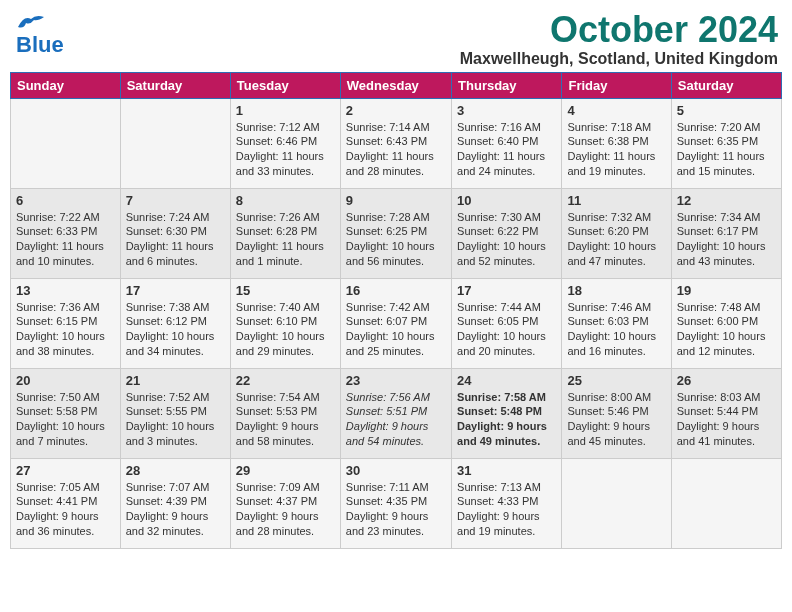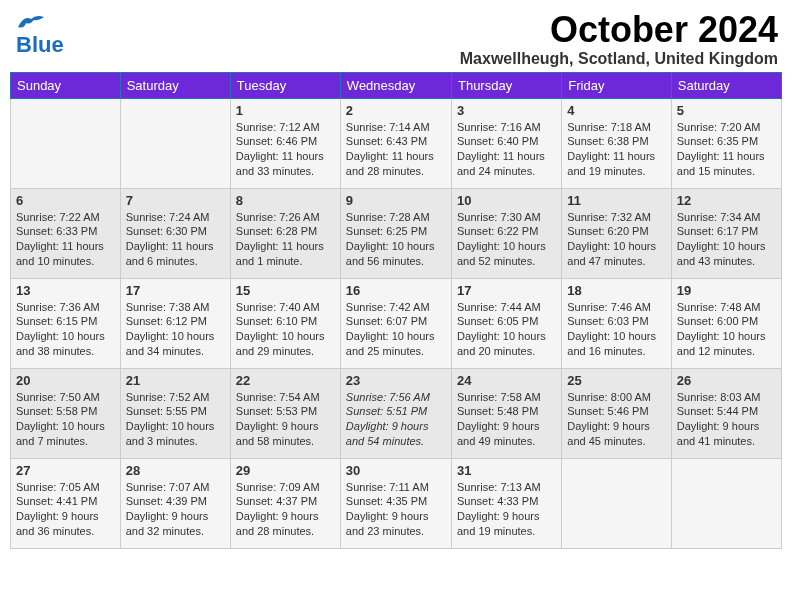--- a/index.html
+++ b/index.html
@@ -21,40 +21,40 @@
       display: flex;
       flex-direction: column;
       align-items: flex-start;
     }
     .title-block {
       text-align: right;
     }
     .month-title {
       font-size: 36px;
       font-weight: bold;
-      color: #000000;
+      color: #0f766e;
       line-height: 1.1;
     }
     .location {
       font-size: 16px;
       color: #333;
       font-weight: bold;
     }
     table {
       width: 100%;
       border-collapse: collapse;
       font-size: 11px;
     }
     thead tr th {
-      background-color: #6d28d9;
+      background-color: #be185d;
       color: #fff;
       text-align: left;
       padding: 5px 6px;
       font-size: 13px;
-      font-weight: normal;
+      font-weight: bold;
       border: 1px solid #2e6db4;
     }
     tbody tr td {
       border: 1px solid #ccc;
       vertical-align: top;
       padding: 4px 5px;
       width: 113px;
       min-height: 80px;
       height: 90px;
     }
@@ -251,21 +251,21 @@
 Daylight: 9 hours and 58 minutes.</div>
         </td>
         <td>
           <span class="day-number">23</span>
           <div class="day-info" style="white-space: pre-line; font-style: italic;">Sunrise: 7:56 AM
 Sunset: 5:51 PM
 Daylight: 9 hours and 54 minutes.</div>
         </td>
         <td>
           <span class="day-number">24</span>
-          <div class="day-info" style="white-space: pre-line;">Sunrise: 7:58 AM
+          <div class="day-info" style="white-space: pre-line; font-weight: bold;">Sunrise: 7:58 AM
 Sunset: 5:48 PM
 Daylight: 9 hours and 49 minutes.</div>
         </td>
         <td>
           <span class="day-number">25</span>
           <div class="day-info" style="white-space: pre-line;">Sunrise: 8:00 AM
 Sunset: 5:46 PM
 Daylight: 9 hours and 45 minutes.</div>
         </td>
         <td>

